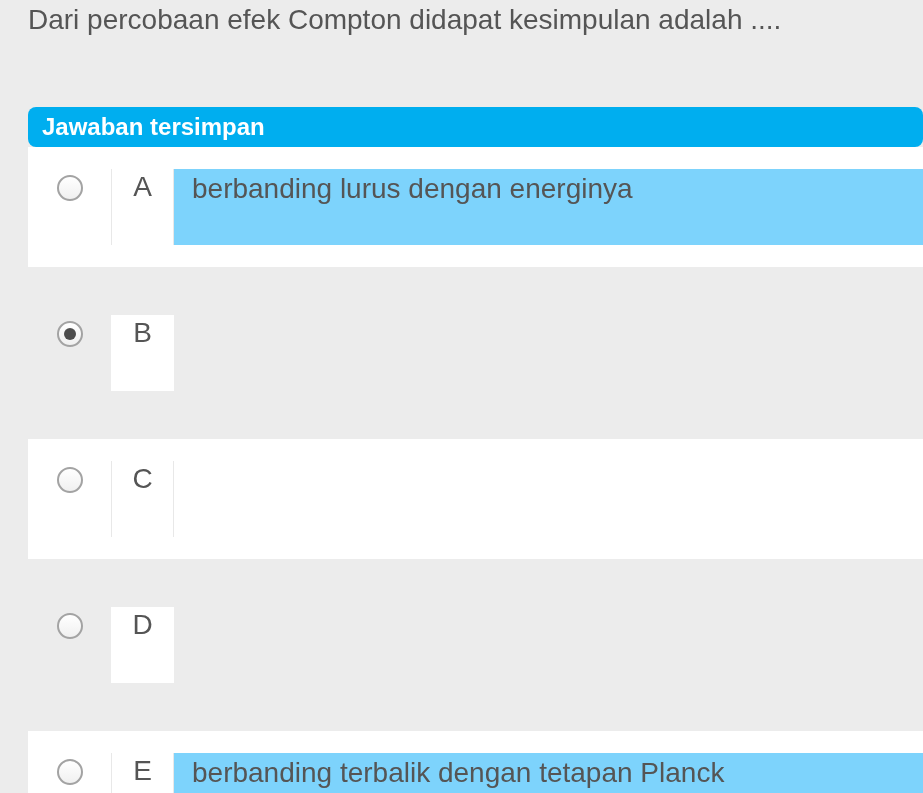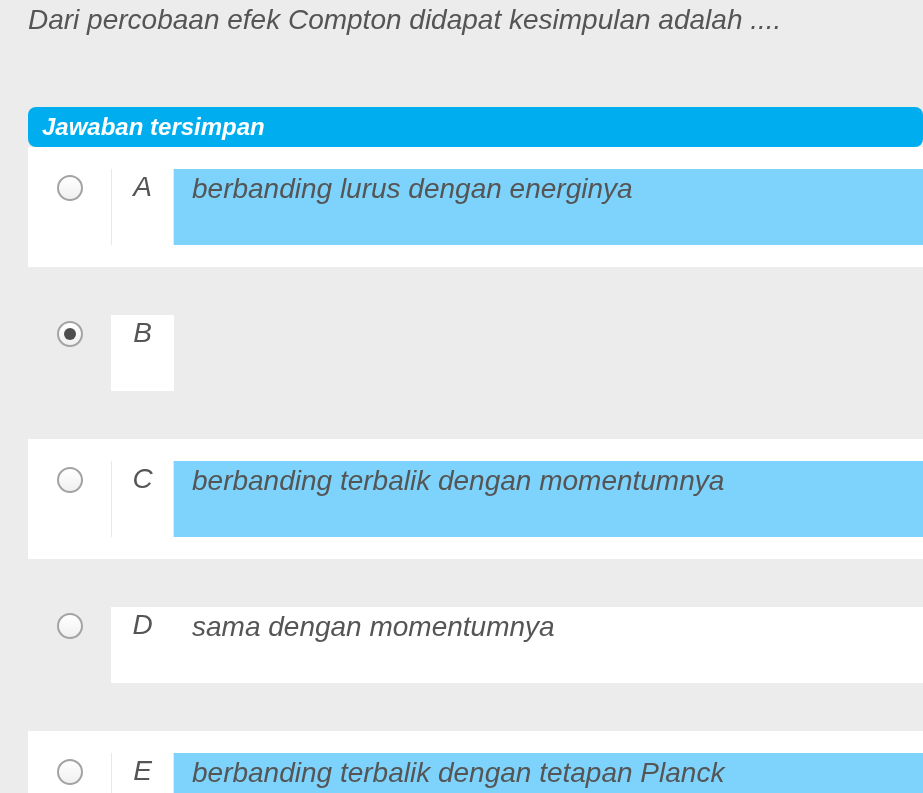--- a/index.html
+++ b/index.html
@@ -1,19 +1,18 @@
 <!DOCTYPE html>
 <html><head>
   <meta charset="utf-8">
   <style>
     * {
       margin: 0;
       padding: 0;
       box-sizing: border-box;
-      font-style: italic;
     }
     body {
       font-family: "Segoe UI", "Helvetica Neue", Arial, sans-serif;
       background-color: #ececec;
       width: 923px;
       height: 793px;
       overflow: hidden;
       color: #555;
     }
     .question-text {
@@ -126,29 +125,27 @@
       <span class="radio-btn selected"></span>
     </div>
     <div class="letter-cell inner-white">B</div>
   </div>
 
   <div class="answer-row">
     <div class="radio-cell">
       <span class="radio-btn"></span>
     </div>
     <div class="letter-cell">C</div>
-    <div class="answer-text-cell">berbanding terbalik dengan momentumnya</div>
   </div>
 
   <div class="answer-row alt">
     <div class="radio-cell">
       <span class="radio-btn"></span>
     </div>
     <div class="letter-cell inner-white">D</div>
-    <div class="answer-text-cell inner-white">sama dengan momentumnya</div>
   </div>
 
   <div class="answer-row">
     <div class="radio-cell">
       <span class="radio-btn"></span>
     </div>
     <div class="letter-cell">E</div>
     <div class="answer-text-cell">berbanding terbalik dengan tetapan Planck</div>
   </div>
 

